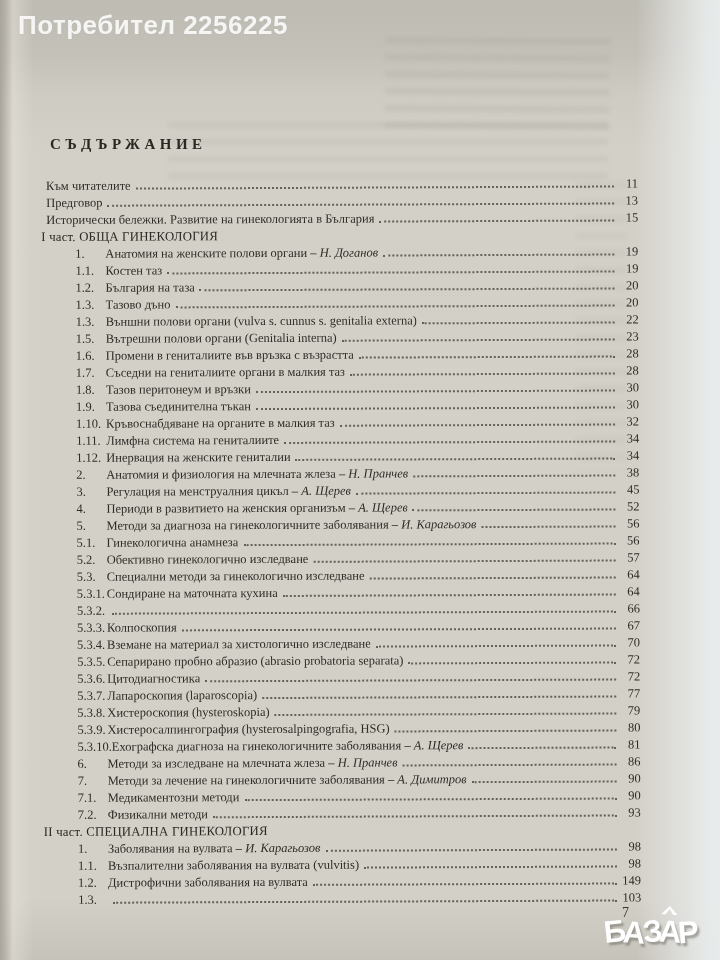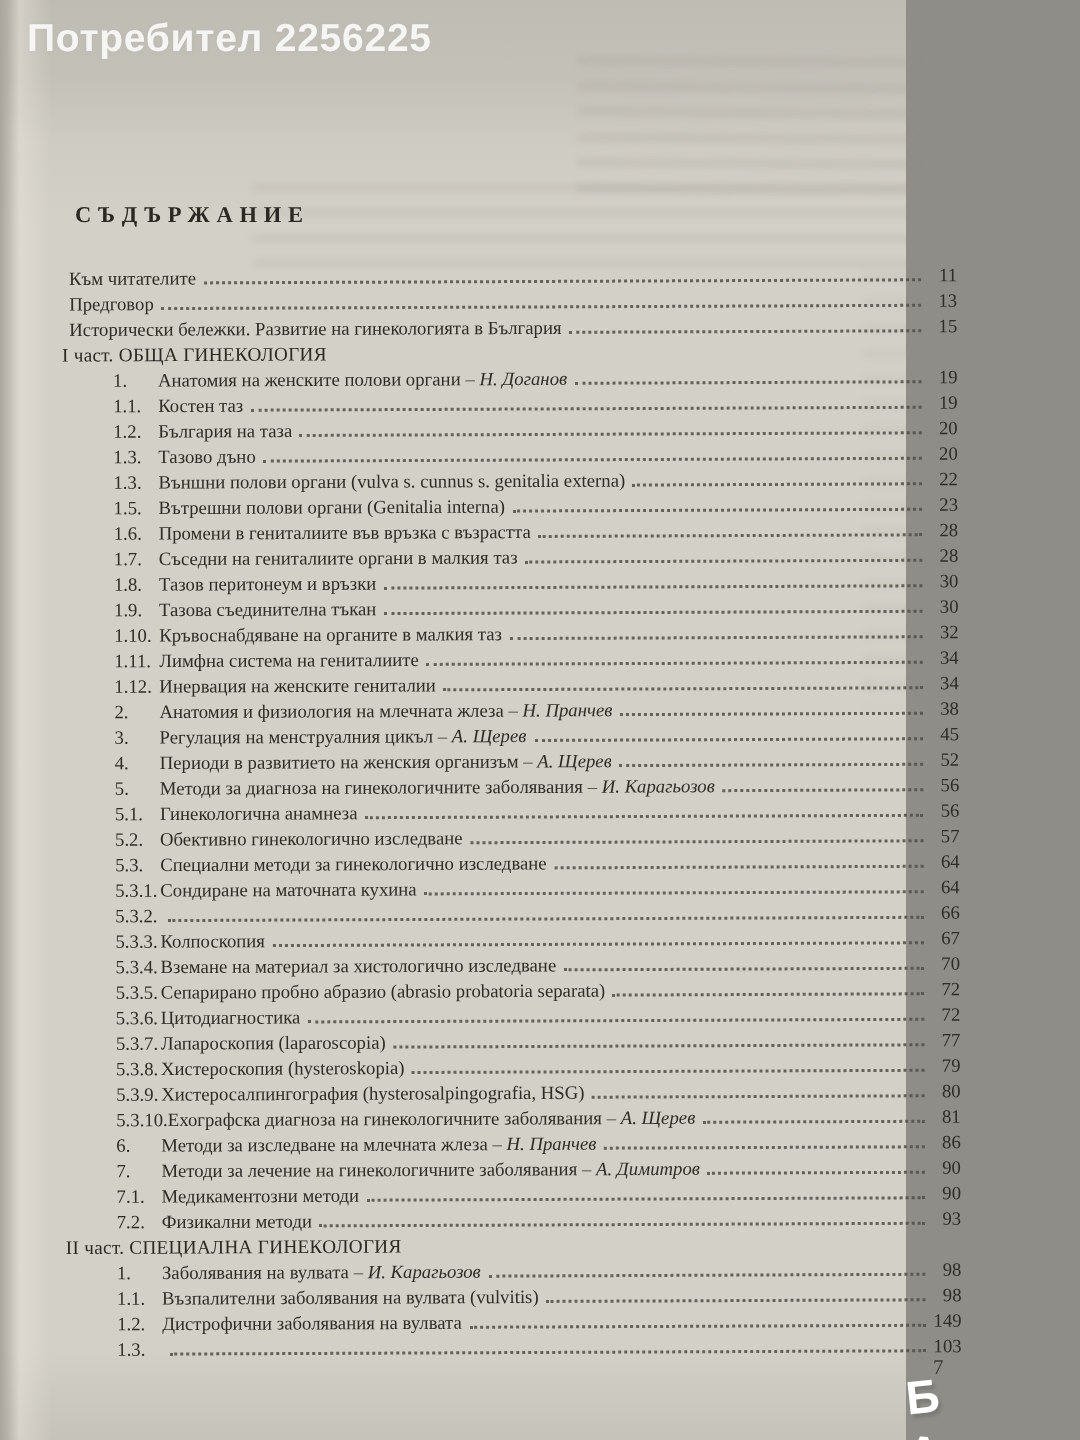--- a/index.html
+++ b/index.html
@@ -2,21 +2,21 @@
 <html><head>
 <meta charset="utf-8">
 <style>
   html,body { margin:0; padding:0; }
   body {
     width:720px; height:960px; overflow:hidden;
     font-family:"Liberation Serif","DejaVu Serif",serif;
     background:#8f8d88;
   }
   .photo {
-    position:relative; width:604px; height:960px;
+    position:relative; width:720px; height:960px;
     background-color:#d3d0c8;
     background-image:
       linear-gradient(90deg, #a9a59c 0px, rgba(169,165,156,.55) 5px, rgba(230,226,216,.5) 13px, rgba(230,226,216,0) 34px),
       linear-gradient(90deg, rgba(226,228,227,0) 636px, rgba(228,230,229,.55) 670px, rgba(233,236,236,.92) 706px, #e7ebeb 720px),
       linear-gradient(180deg, rgba(118,115,108,.22) 0px, rgba(118,115,108,.17) 52px, rgba(118,115,108,.05) 95px, rgba(118,115,108,0) 150px),
       linear-gradient(0deg, rgba(115,112,104,.14) 0px, rgba(115,112,104,0) 62px);
     color:#2e2c27;
   }
   .ghost {
     position:absolute; pointer-events:none;

